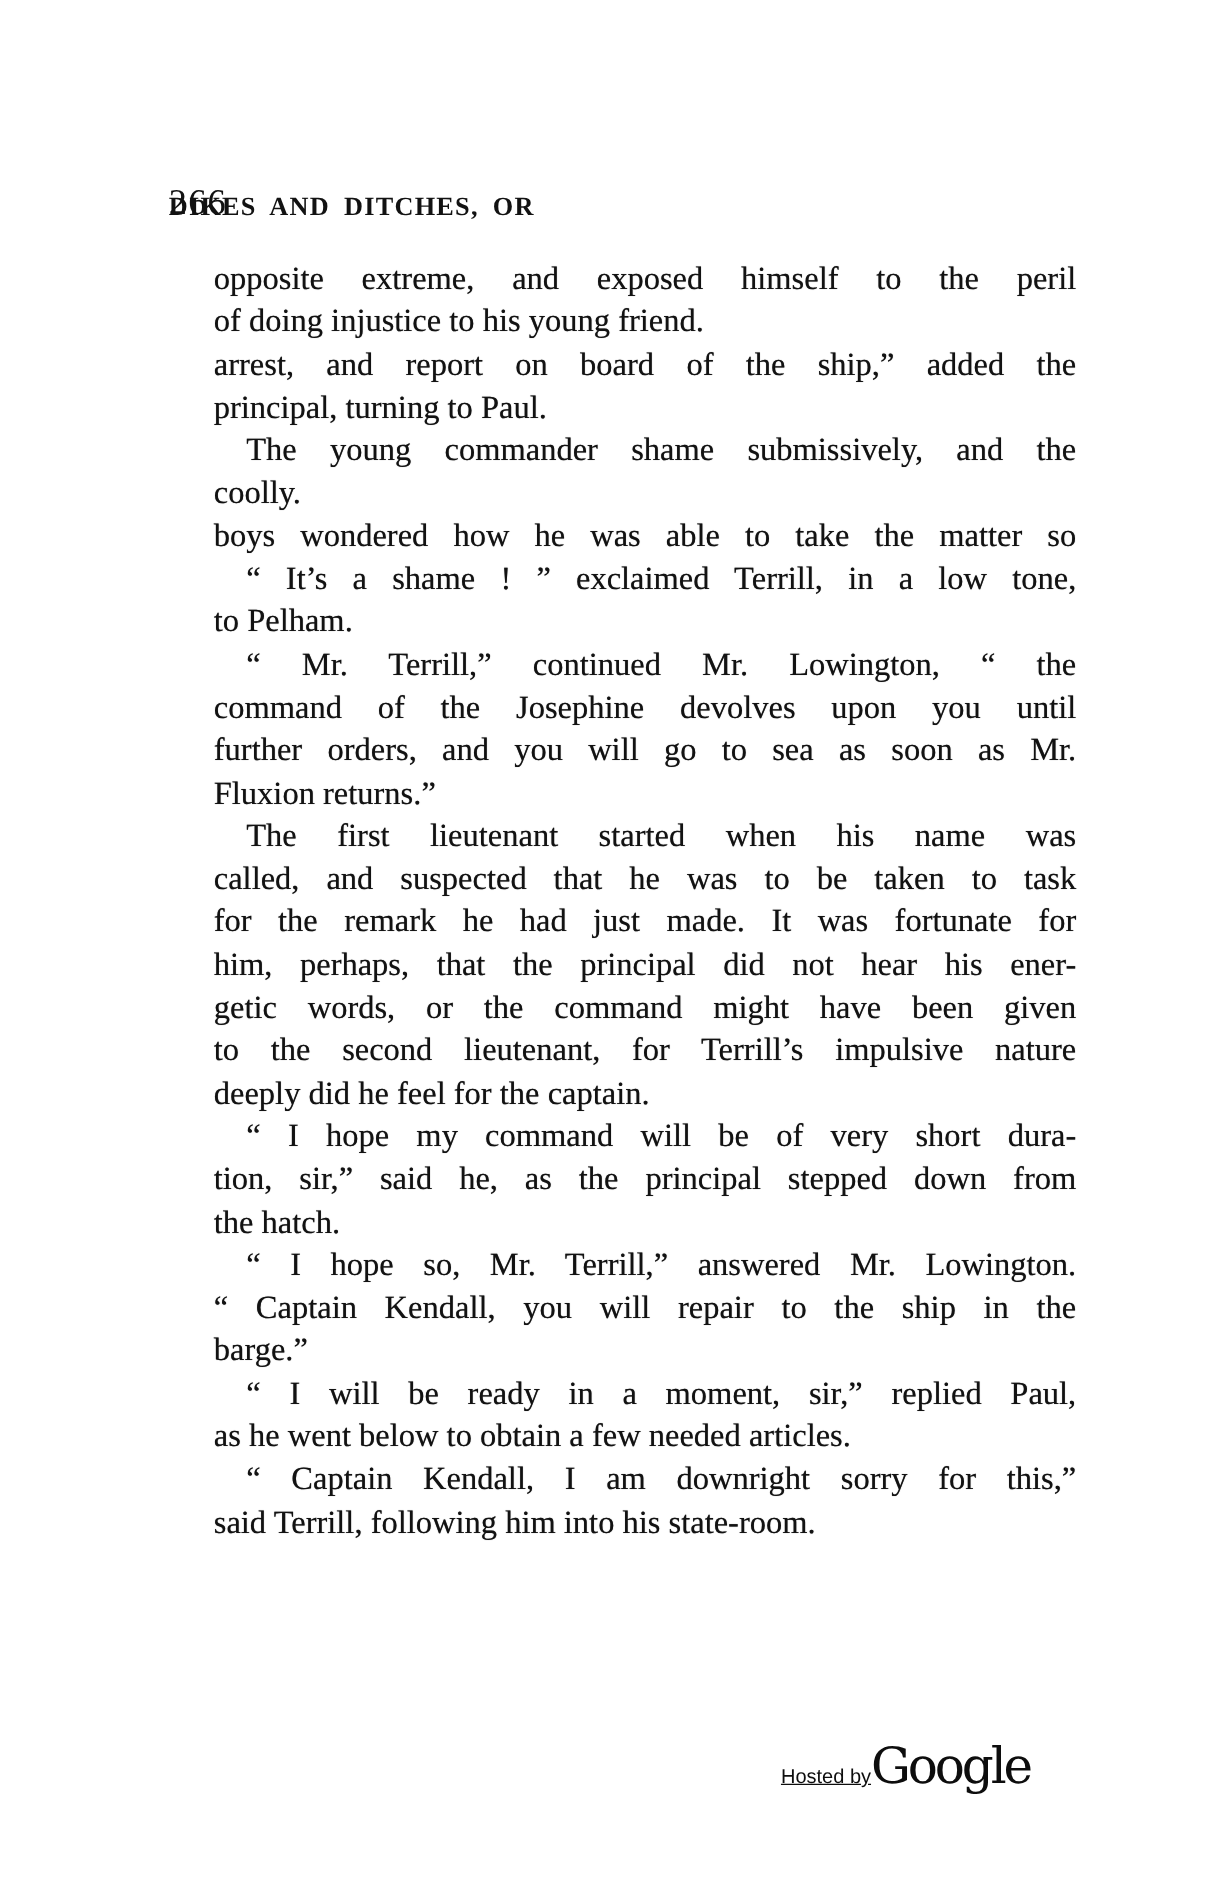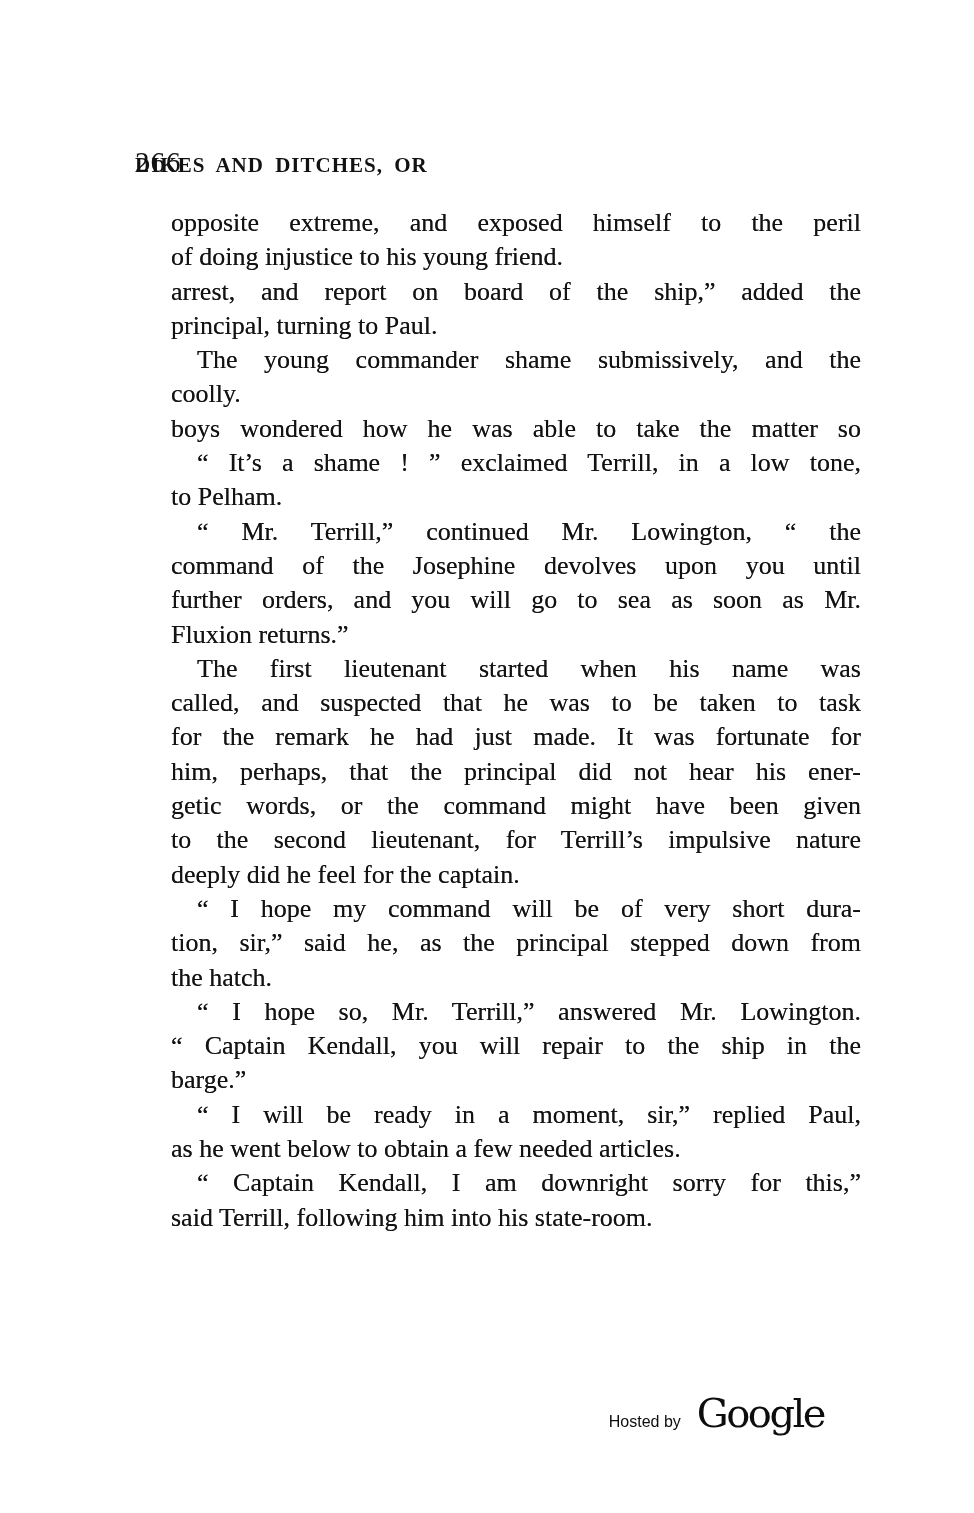--- a/index.html
+++ b/index.html
@@ -60,21 +60,22 @@
     position: absolute;
     top: 1390px;
     right: 150px;
     display: flex;
     align-items: baseline;
   }
   .hosted {
     font-family: "Liberation Sans", sans-serif;
     font-size: 16px;
     color: #0d0d0d;
-    margin-right: 16px;
+    margin-right: 0;
+    text-decoration: underline;
   }
   .google {
     font-family: "DejaVu Serif", serif;
     font-size: 40px;
     letter-spacing: -2.5px;
     color: #0d0d0d;
   }
 </style>
 </head>
 <body>

